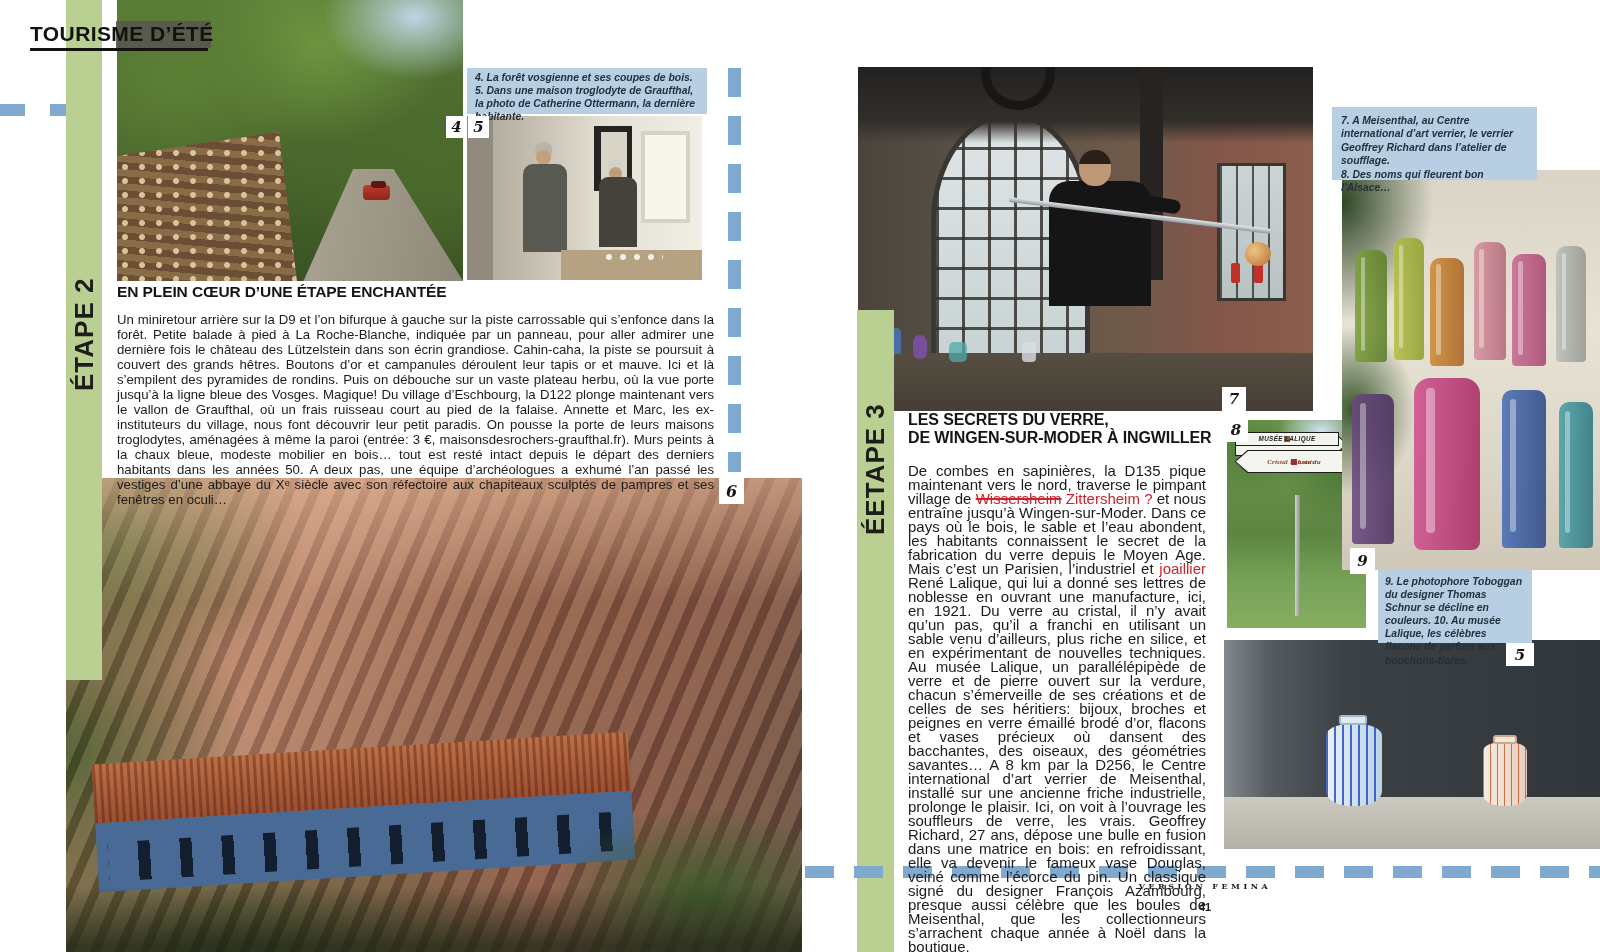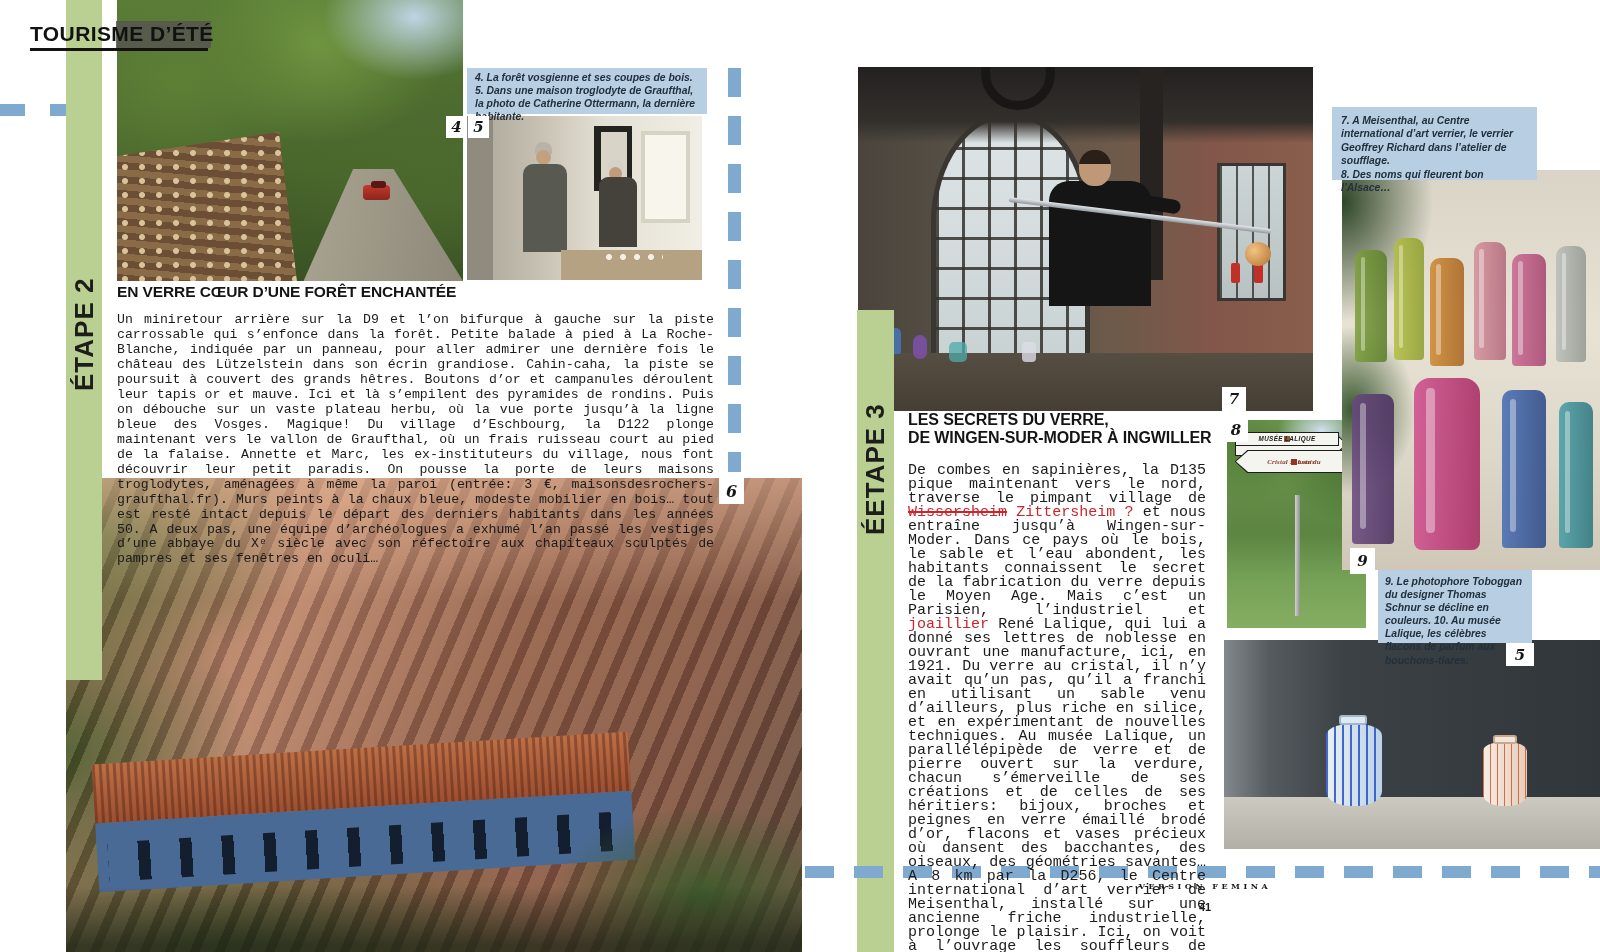--- a/index.html
+++ b/index.html
@@ -28,21 +28,21 @@
   #hdr-title{left:30px;top:22px;z-index:5;font-weight:800;font-size:21px;letter-spacing:.4px;color:#121210;white-space:nowrap;}
   #hdr-rule{left:30px;top:48px;width:178px;height:3px;background:#121210;z-index:5;}
   #footer{left:1105px;top:881px;width:200px;text-align:center;z-index:3;}
   #footer .mag{position:static;display:block;font-family:"DejaVu Serif",serif;font-size:8px;letter-spacing:3.5px;color:#1c1c1c;font-weight:600;}
   #footer .pno{position:static;display:block;font-family:Liberation Sans, sans-serif;font-size:11px;font-weight:bold;color:#1c1c1c;margin-top:10px;}
 
   
   .sec-heading{font-weight:800;font-size:15.5px;letter-spacing:-.1px;color:#141414;white-space:nowrap;z-index:3;}
   #heading2{left:117px;top:283px;}
   #heading3{left:908px;top:411px;line-height:18px;font-size:16px;}
-  .bodytxt{font-family:Liberation Mono, monospace;color:#1b1b1b;text-align:justify;z-index:3;}
+  .bodytxt{font-family:Liberation Sans, sans-serif;color:#1b1b1b;text-align:justify;z-index:3;}
   #body2{left:117px;top:300px;width:597px;font-size:13.2px;line-height:14.95px;}
   #body3{left:908px;top:449px;width:298px;font-size:15px;line-height:14px;}
   .red{color:#c9252c;}
   .strike{text-decoration:line-through;text-decoration-thickness:1.5px;}
 
   
   .caption{background:#b7cee3;color:#22303c;font-style:italic;font-weight:600;z-index:3;}
   #cap45{left:467px;top:68px;width:240px;height:46px;font-size:10.4px;line-height:12.9px;padding:4px 8px;}
   #cap6{left:78px;top:562px;width:112px;height:113px;font-size:10.2px;line-height:13.1px;padding:6px 6px;}
   #cap78{left:1332px;top:107px;width:205px;height:73px;font-size:10.4px;line-height:13.4px;padding:7px 9px;white-space:pre-line;}
@@ -236,21 +236,21 @@
     <div id="p5-woman-body"></div>
     <div id="p5-table"></div>
     <div id="p5-cups"></div>
   </div>
 
   <div id="b4" class="badge">4</div>
   <div id="b5" class="badge">5</div>
 
   <div id="label2" class="step-label">ÉTAPE 2</div>
 
-  <div id="heading2" class="sec-heading">EN VERRE CŒUR D’UNE FORÊT ENCHANTÉE</div>
+  <div id="heading2" class="sec-heading">EN PLEIN CŒUR D’UNE ÉTAPE ENCHANTÉE</div>
   <p id="body2" class="bodytxt">Un miniretour arrière sur la D9 et l’on bifurque à gauche sur la piste carrossable qui s’enfonce dans la forêt. Petite balade à pied à La Roche-Blanche, indiquée par un panneau, pour aller admirer une dernière fois le château des Lützelstein dans son écrin grandiose. Cahin-caha, la piste se poursuit à couvert des grands hêtres. Boutons d’or et campanules déroulent leur tapis or et mauve. Ici et là s’empilent des pyramides de rondins. Puis on débouche sur un vaste plateau herbu, où la vue porte jusqu’à la ligne bleue des Vosges. Magique! Du village d’Eschbourg, la D122 plonge maintenant vers le vallon de Graufthal, où un frais ruisseau court au pied de la falaise. Annette et Marc, les ex-instituteurs du village, nous font découvrir leur petit paradis. On pousse la porte de leurs maisons troglodytes, aménagées à même la paroi (entrée: 3 €, maisonsdesrochers-graufthal.fr). Murs peints à la chaux bleue, modeste mobilier en bois… tout est resté intact depuis le départ des derniers habitants dans les années 50. A deux pas, une équipe d’archéologues a exhumé l’an passé les vestiges d’une abbaye du Xᵉ siècle avec son réfectoire aux chapiteaux sculptés de pampres et ses fenêtres en oculi…</p>
 
   <div id="photo6" class="photo">
     <div id="p6-houses">
       <div id="p6-roof"></div>
       <div id="p6-wall"></div>
       <div id="p6-windows"></div>
     </div>
     <div id="p6-bush"></div>
     <div id="p6-shadow"></div>

